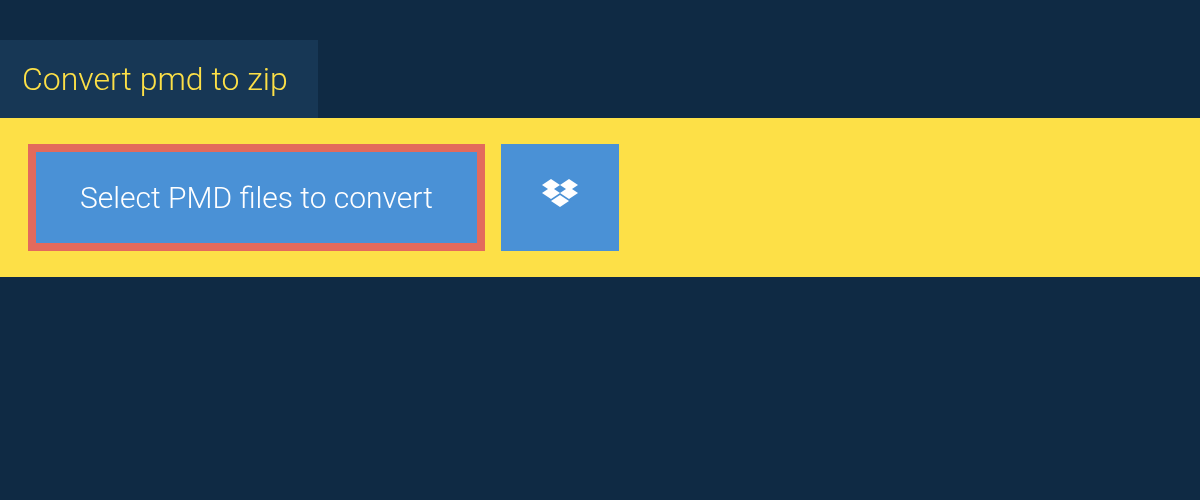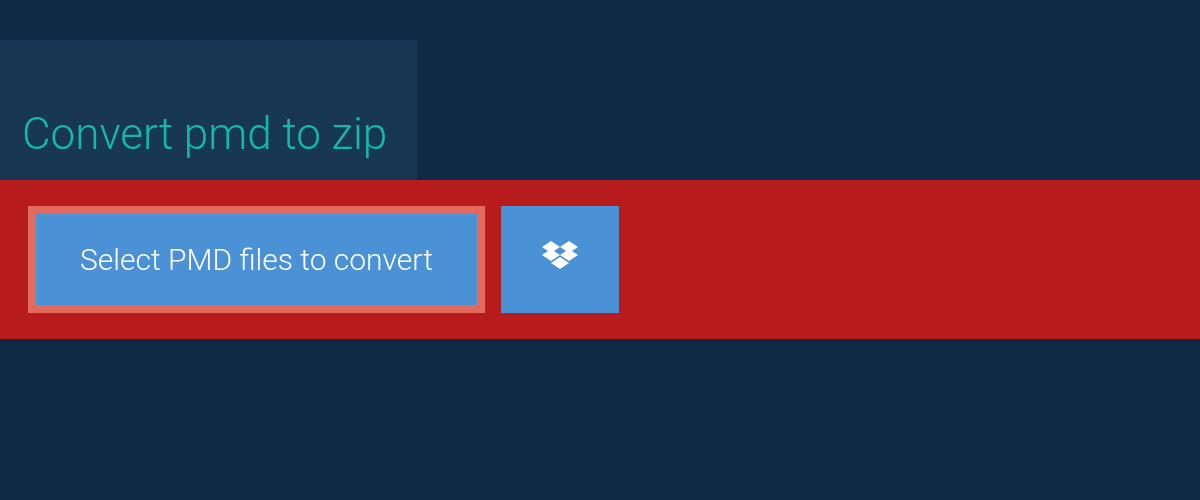--- a/index.html
+++ b/index.html
@@ -10,27 +10,26 @@
       font-family: -apple-system, BlinkMacSystemFont, "Segoe UI", Roboto, sans-serif;
       overflow: hidden;
     }
     .tab {
       display: inline-block;
       background: #173755;
       padding: 20px 30px 20px 22px;
       margin-top: 40px;
     }
     .tab-title {
-      color: #14b8a6;
-      font-size: 44px;
+      color: #fde047;
+      font-size: 32px;
       font-weight: 300;
-      margin-top: 48px;
     }
     .panel {
-      background: #b91c1c;
+      background: #fde047;
       padding: 26px 28px;
       width: 100%;
     }
     .button-row {
       display: flex;
       gap: 16px;
       align-items: stretch;
     }
     .select-button {
       background: #4a91d6;

